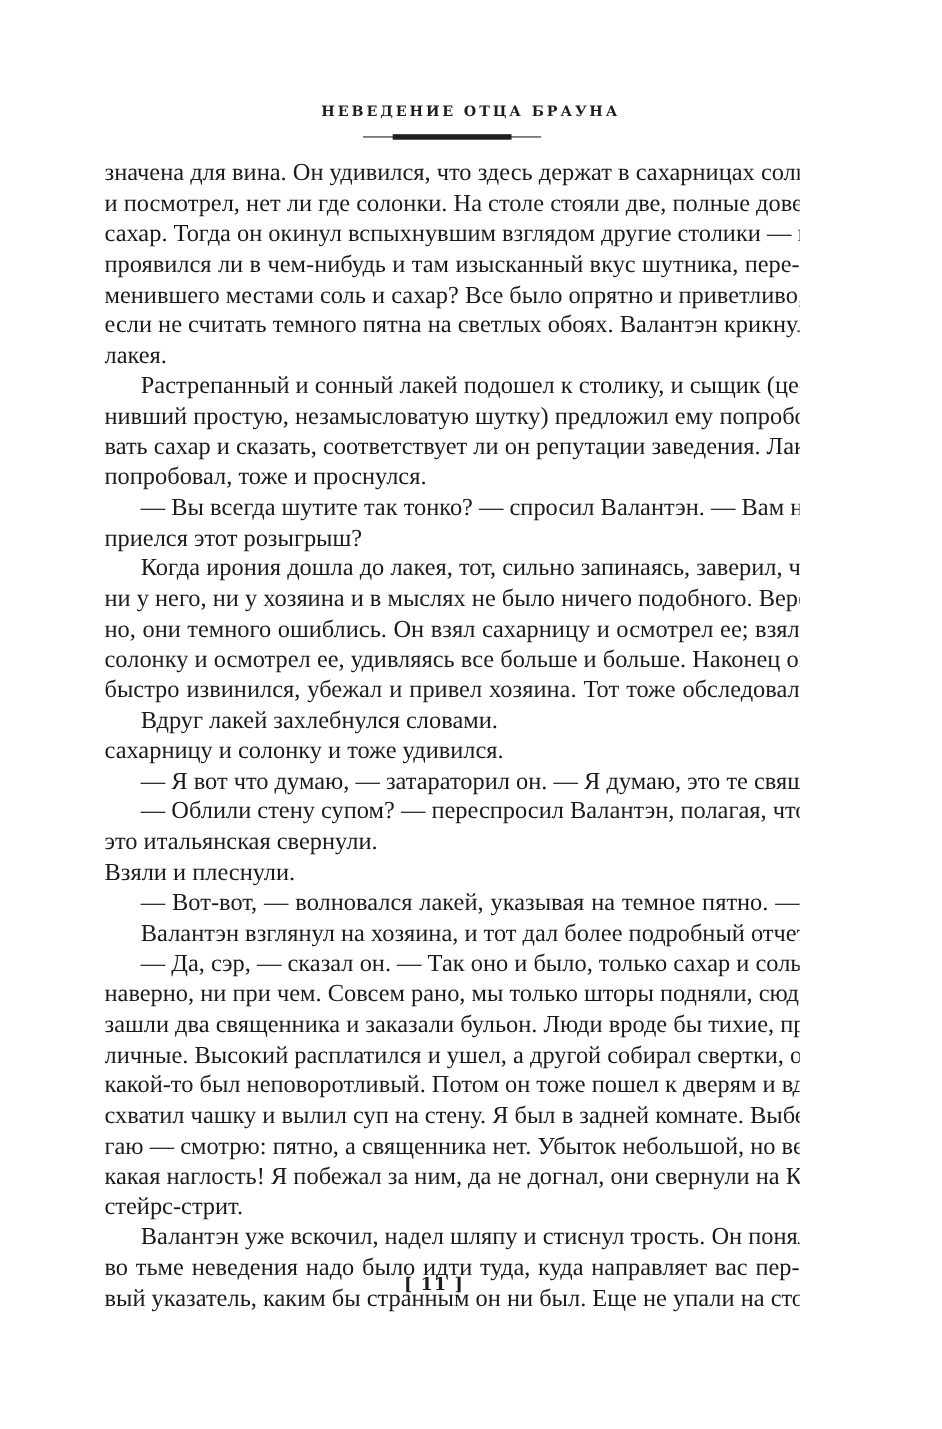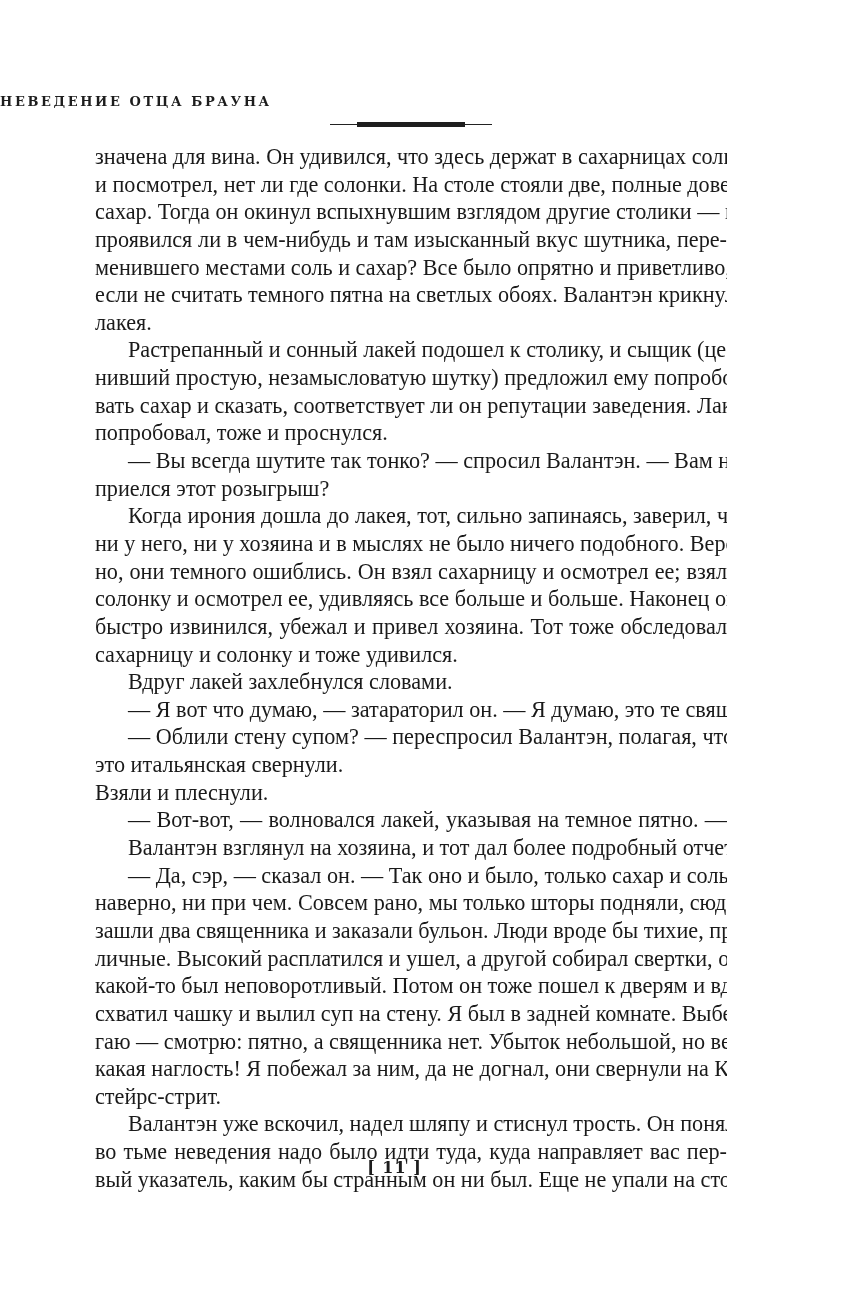--- a/index.html
+++ b/index.html
@@ -18,21 +18,21 @@
     position: absolute;
     left: 0; top: 0;
     width: 856px;
     height: 1299px;
   }
   .running-head {
     position: absolute;
     top: 94px;
     left: 0;
     width: 856px;
-    text-align: left;
+    text-align: center;
     font-family: "DejaVu Serif", serif;
     font-weight: bold;
     font-size: 13px;
     letter-spacing: 2.6px;
     color: #1d1d1d;
   }
   .head-rule {
     position: absolute;
     top: 124px;
     left: 330px;
@@ -105,22 +105,22 @@
       <div class="ln">нивший простую, незамысловатую шутку) предложил ему попробо-</div>
       <div class="ln">вать сахар и сказать, соответствует ли он репутации заведения. Лакей</div>
       <div class="ln last">попробовал, тоже и проснулся.</div>
       <div class="ln indent">— Вы всегда шутите так тонко? — спросил Валантэн. — Вам не</div>
       <div class="ln last">приелся этот розыгрыш?</div>
       <div class="ln indent">Когда ирония дошла до лакея, тот, сильно запинаясь, заверил, что</div>
       <div class="ln">ни у него, ни у хозяина и в мыслях не было ничего подобного. Вероят-</div>
       <div class="ln">но, они темного ошиблись. Он взял сахарницу и осмотрел ее; взял</div>
       <div class="ln">солонку и осмотрел ее, удивляясь все больше и больше. Наконец он</div>
       <div class="ln">быстро извинился, убежал и привел хозяина. Тот тоже обследовал</div>
+      <div class="ln indent last">Вдруг лакей захлебнулся словами.</div>
       <div class="ln last">сахарницу и солонку и тоже удивился.</div>
-      <div class="ln indent last">Вдруг лакей захлебнулся словами.</div>
       <div class="ln indent">— Я вот что думаю, — затараторил он. — Я думаю, это те священ-</div>
       <div class="ln indent">— Облили стену супом? — переспросил Валантэн, полагая, что</div>
       <div class="ln last">это итальянская свернули.</div>
       <div class="ln last">Взяли и плеснули.</div>
       <div class="ln indent">— Вот-вот, — волновался лакей, указывая на темное пятно. —</div>
       <div class="ln indent last">Валантэн взглянул на хозяина, и тот дал более подробный отчет.</div>
       <div class="ln indent">— Да, сэр, — сказал он. — Так оно и было, только сахар и соль тут,</div>
       <div class="ln">наверно, ни при чем. Совсем рано, мы только шторы подняли, сюда</div>
       <div class="ln">зашли два священника и заказали бульон. Люди вроде бы тихие, при-</div>
       <div class="ln">личные. Высокий расплатился и ушел, а другой собирал свертки, он</div>

